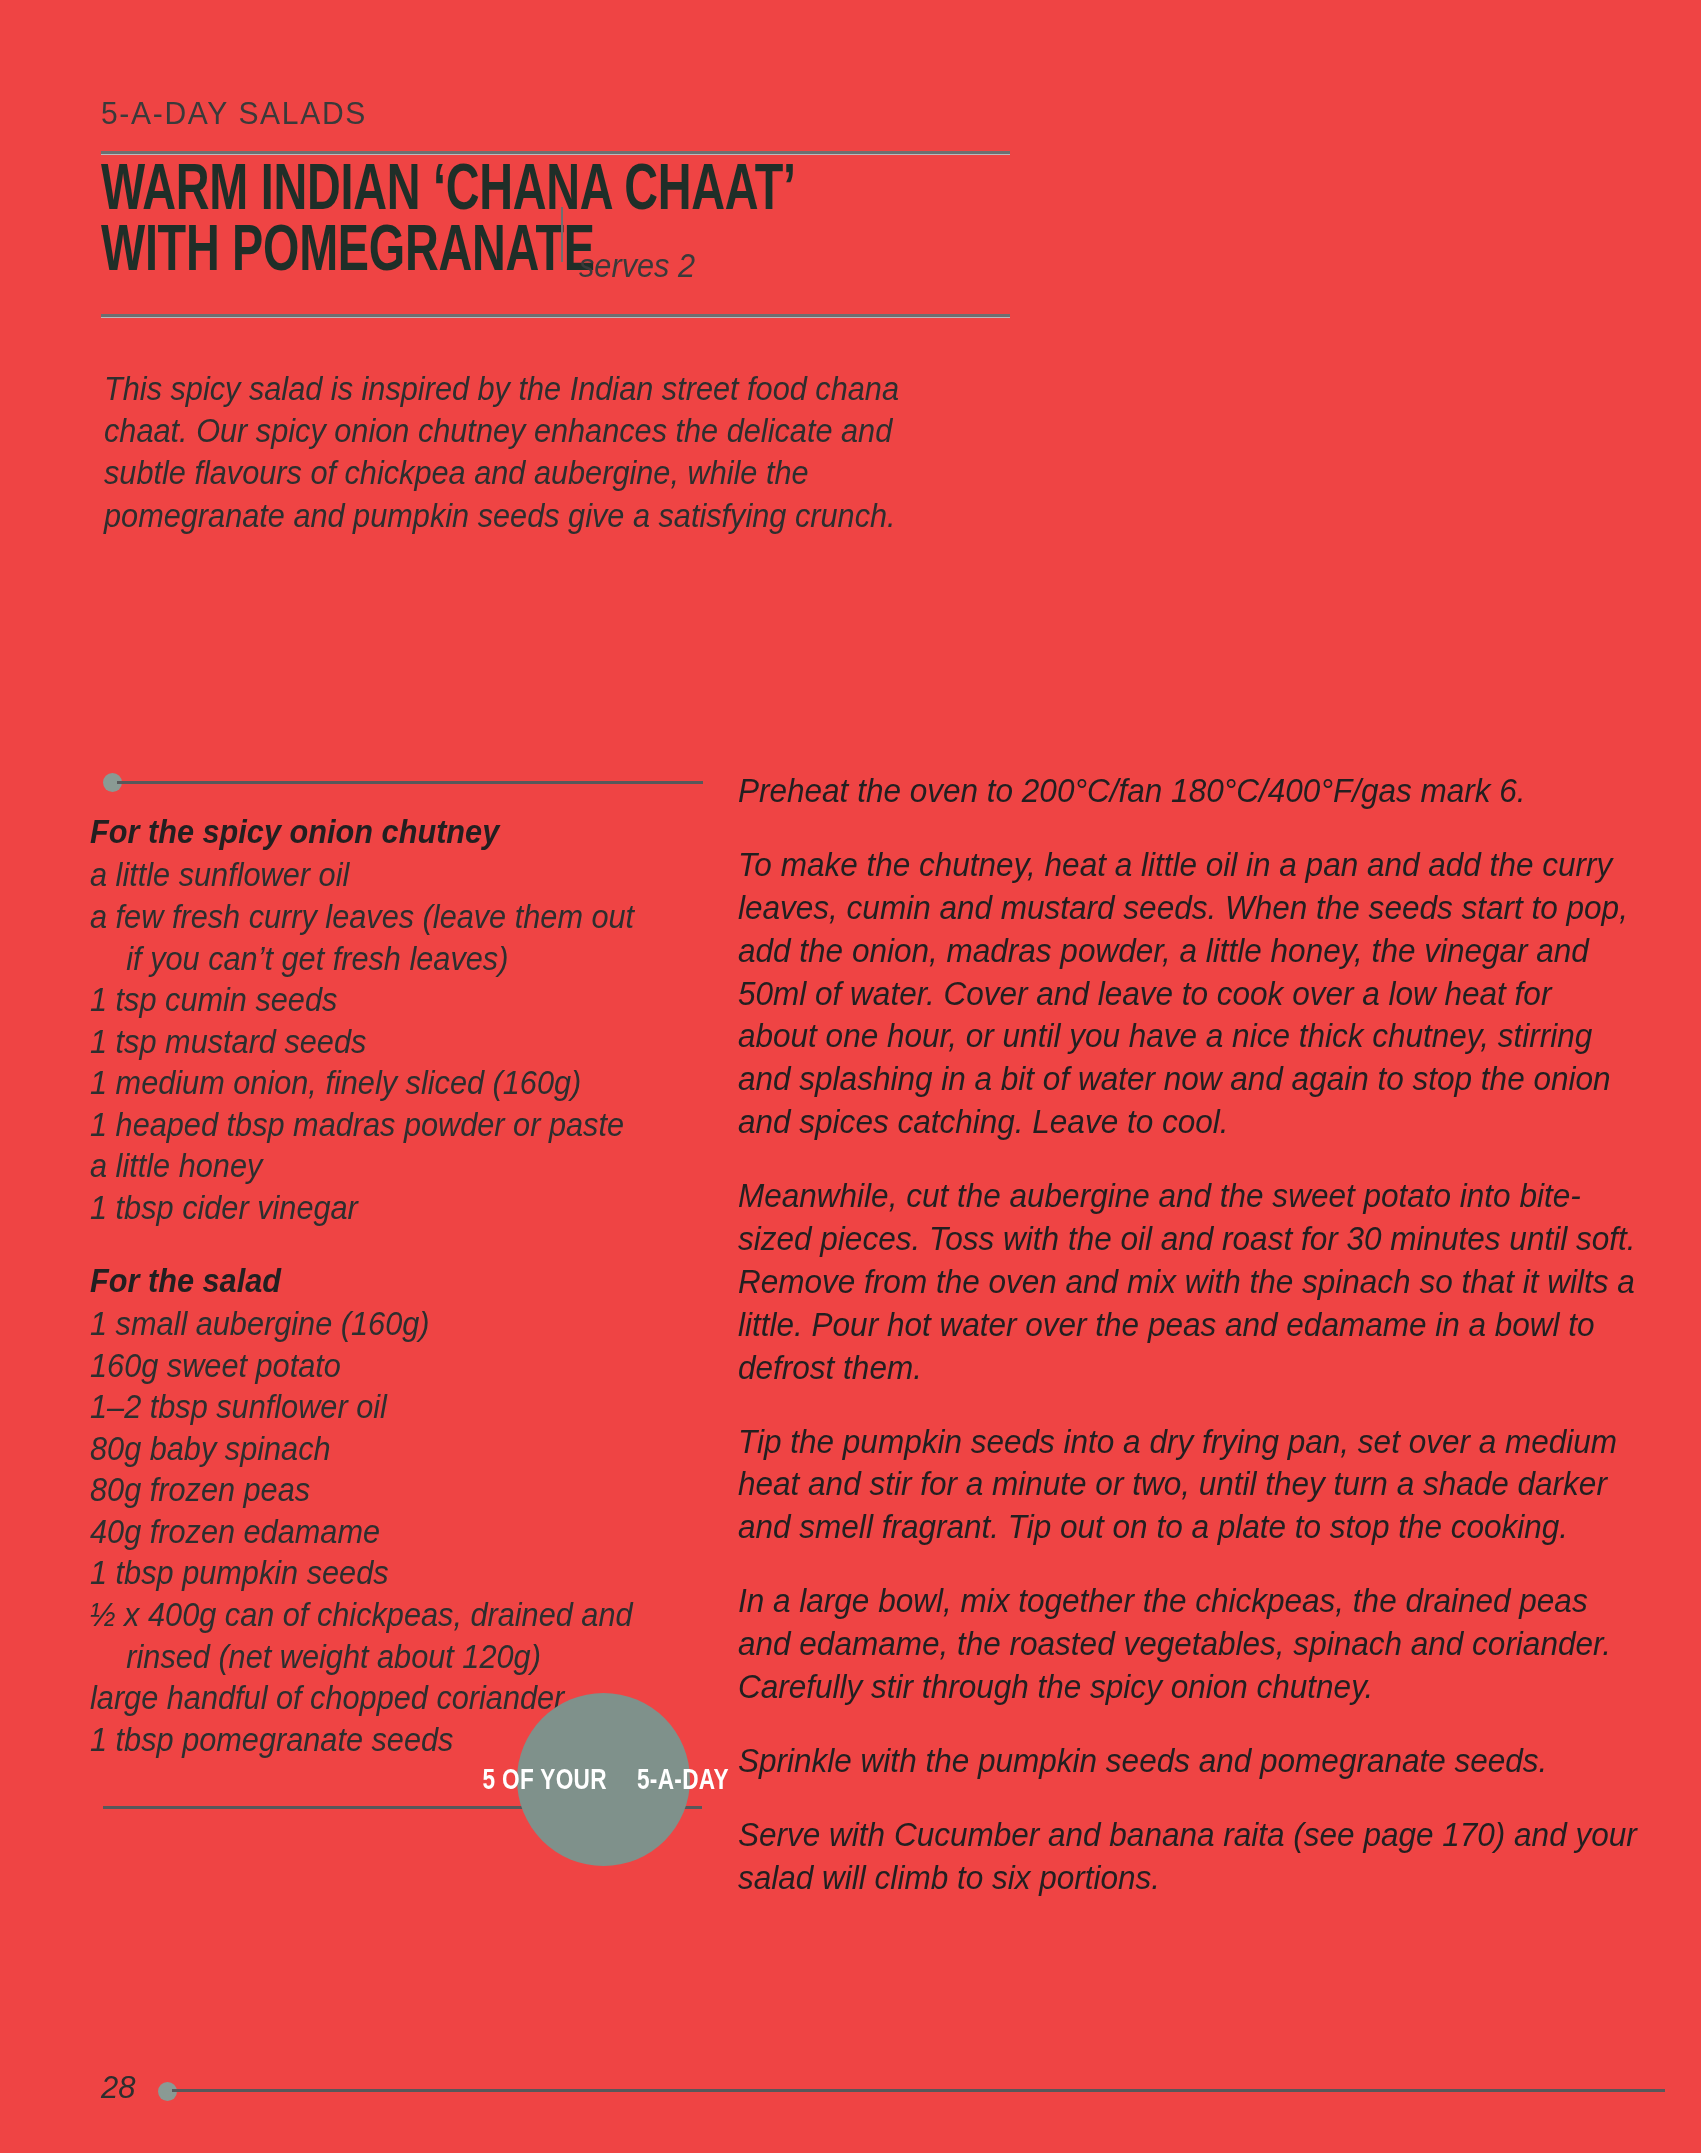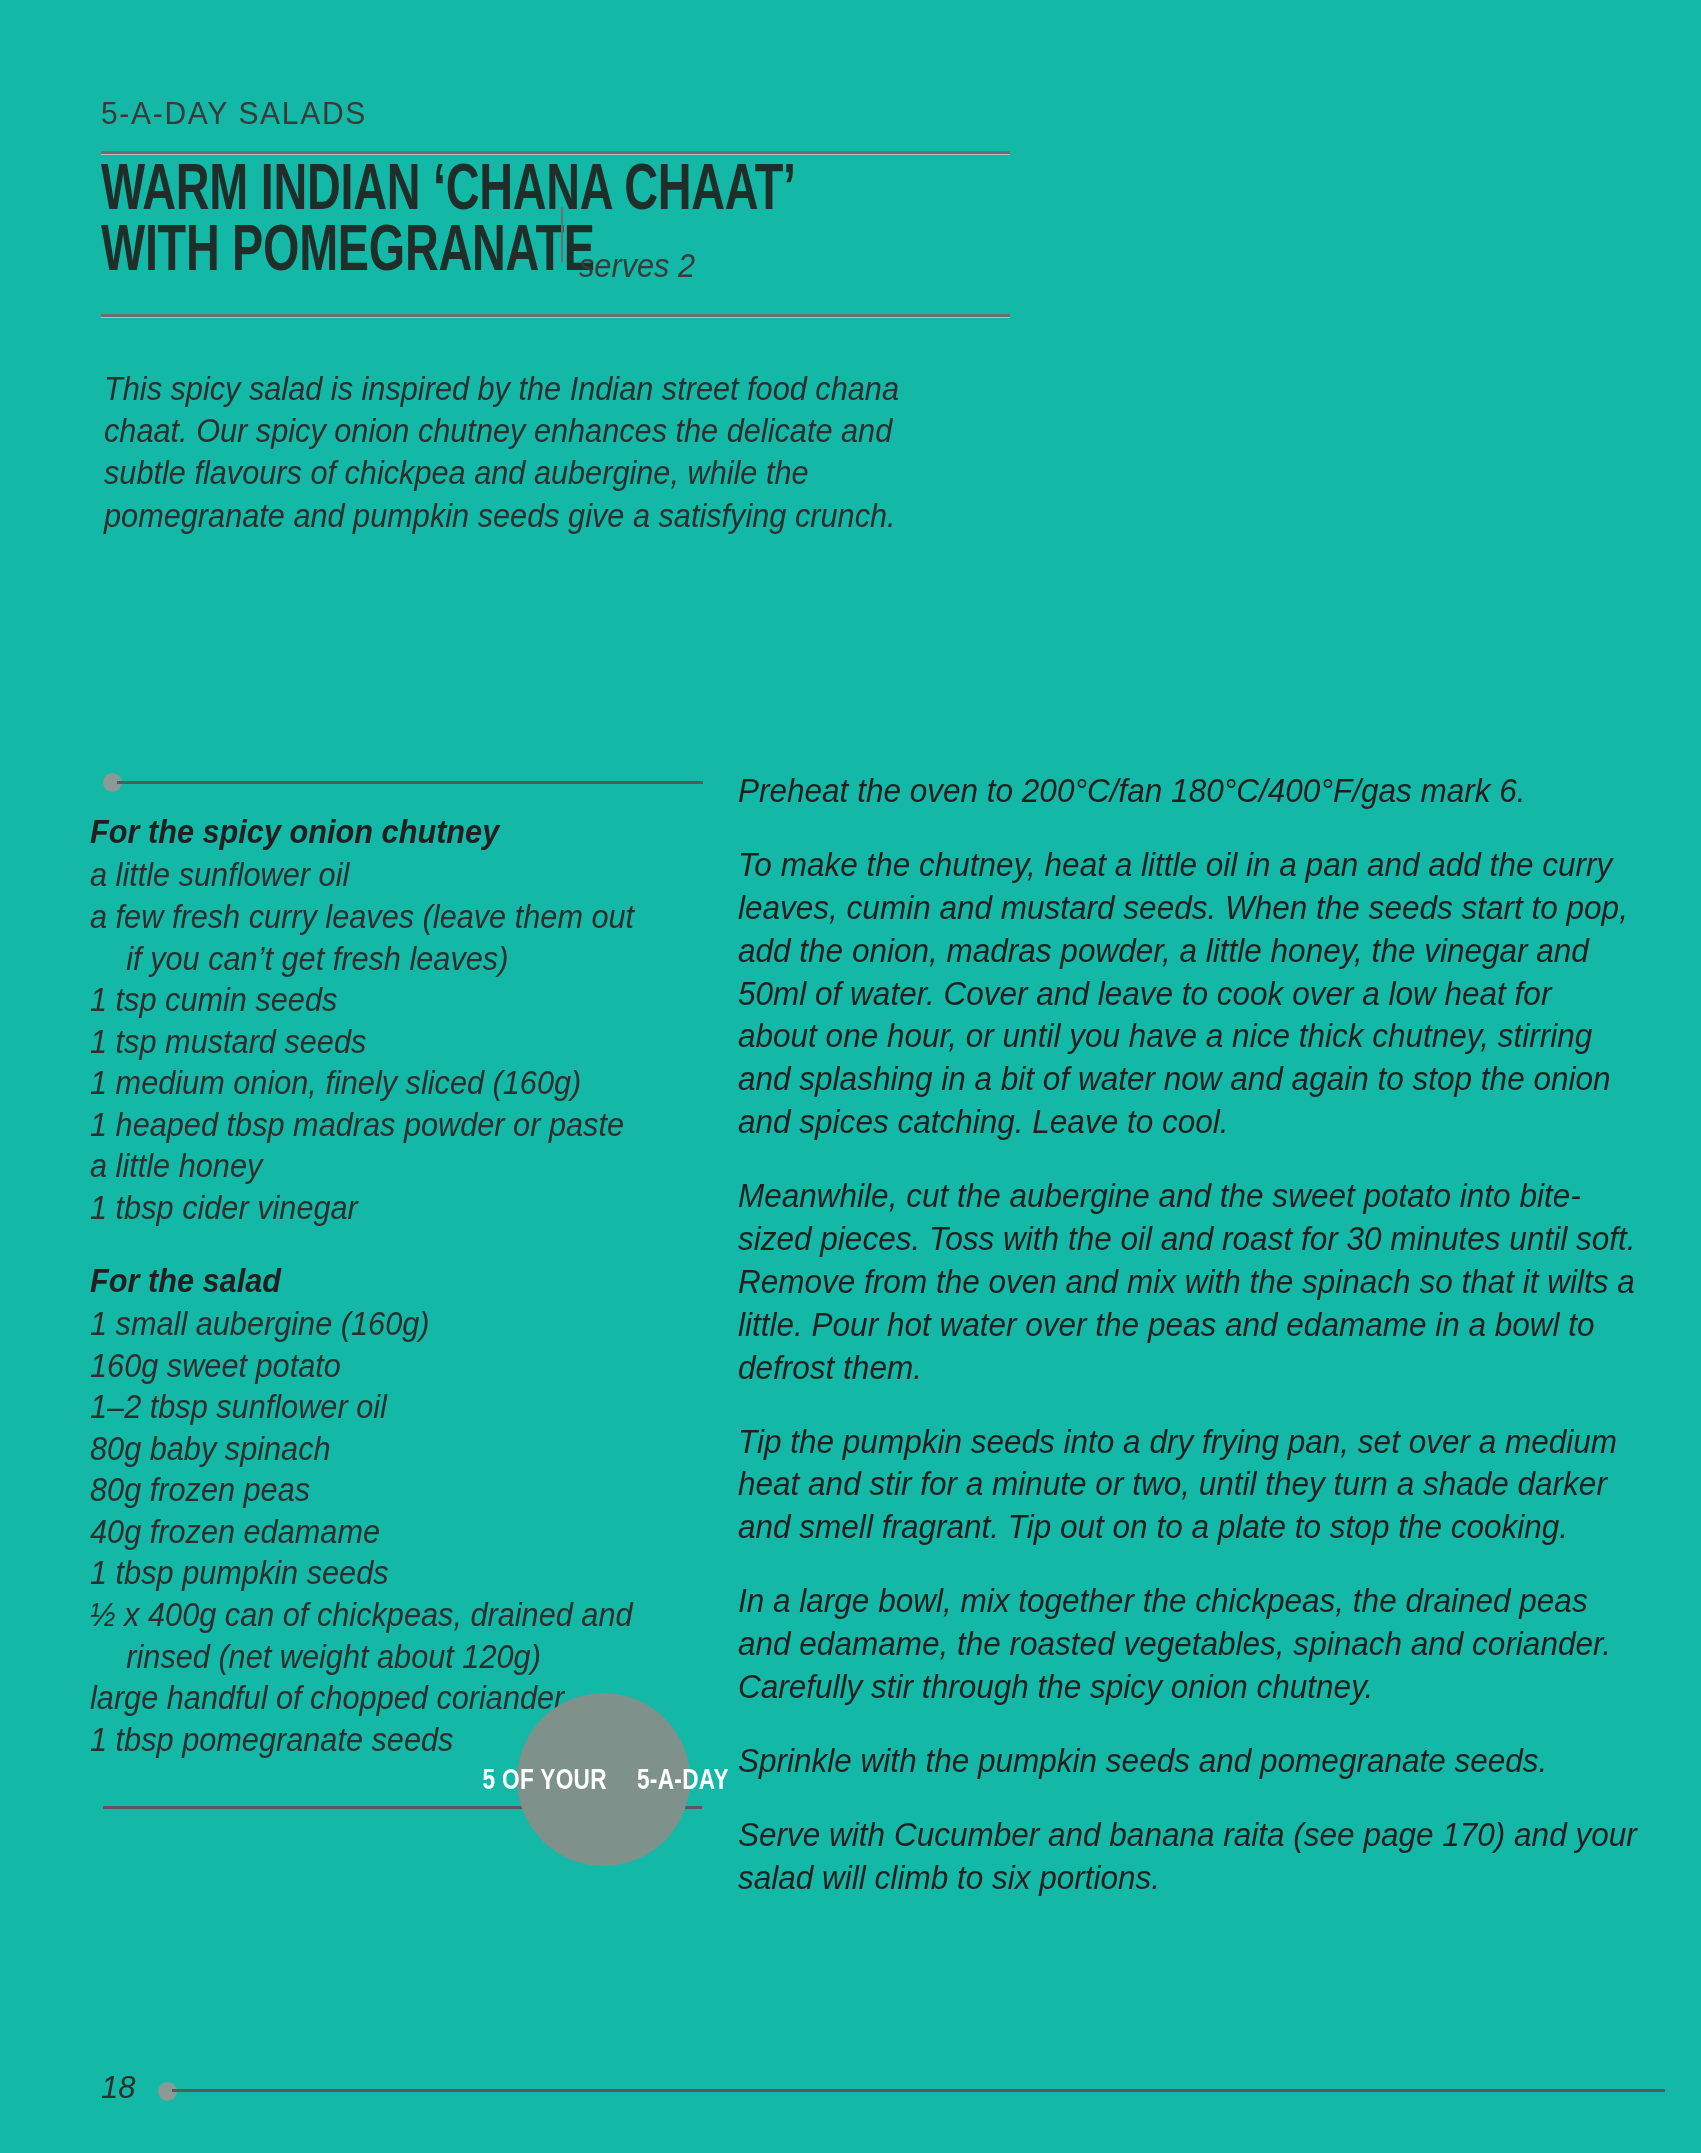--- a/index.html
+++ b/index.html
@@ -4,21 +4,21 @@
 <style>
   html, body {
     margin: 0;
     padding: 0;
     background: #ffffff;
   }
   .page {
     position: relative;
     width: 1701px;
     height: 2153px;
-    background: #14b8a6;
+    background: #ef4444;
     font-family: "Liberation Sans", sans-serif;
     overflow: hidden;
     color: #231f20;
   }
 
   
   .kicker {
     position: absolute;
     left: 101px;
     top: 96px;
@@ -341,20 +341,20 @@
     <p>Preheat the oven to 200°C/fan 180°C/400°F/gas mark 6.</p>
     <p>To make the chutney, heat a little oil in a pan and add the curry leaves, cumin and mustard seeds. When the seeds start to pop, add the onion, madras powder, a little honey, the vinegar and 50ml of water. Cover and leave to cook over a low heat for about one hour, or until you have a nice thick chutney, stirring and splashing in a bit of water now and again to stop the onion and spices catching. Leave to cool.</p>
     <p>Meanwhile, cut the aubergine and the sweet potato into bite-sized pieces. Toss with the oil and roast for 30 minutes until soft. Remove from the oven and mix with the spinach so that it wilts a little. Pour hot water over the peas and edamame in a bowl to defrost them.</p>
     <p>Tip the pumpkin seeds into a dry frying pan, set over a medium heat and stir for a minute or two, until they turn a shade darker and smell fragrant. Tip out on to a plate to stop the cooking.</p>
     <p>In a large bowl, mix together the chickpeas, the drained peas and edamame, the roasted vegetables, spinach and coriander. Carefully stir through the spicy onion chutney.</p>
     <p>Sprinkle with the pumpkin seeds and pomegranate seeds.</p>
     <p>Serve with Cucumber and banana raita (see page 170) and your salad will climb to six portions.</p>
   </div>
 
 
-  <div class="pagenum">18</div>
+  <div class="pagenum">28</div>
   <div class="footer-rule">
     <span class="dot"></span>
     <span class="line"></span>
   </div>
 
 </div>
 
 
 </body></html>

